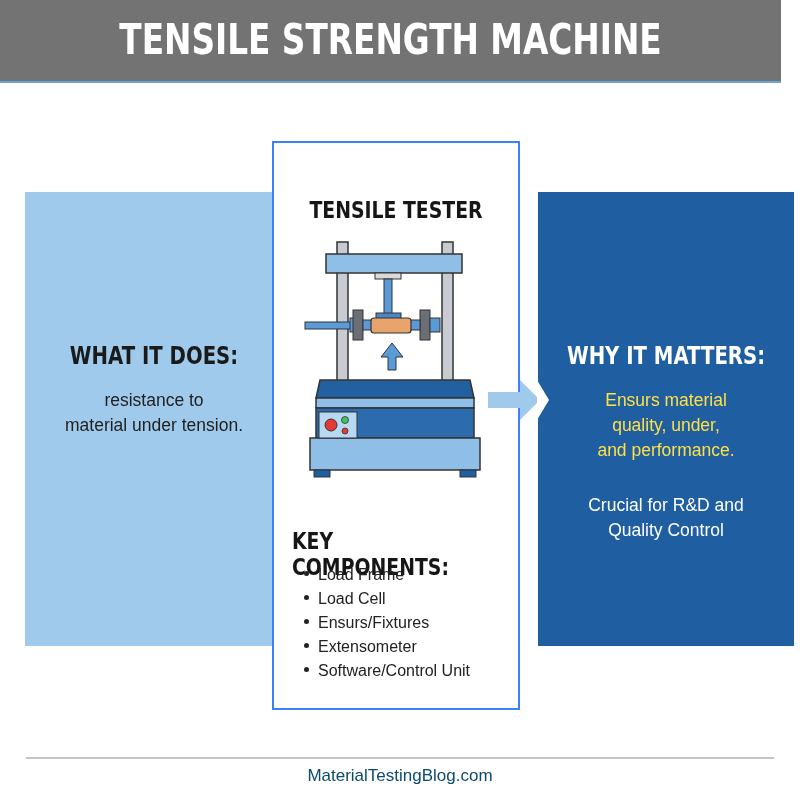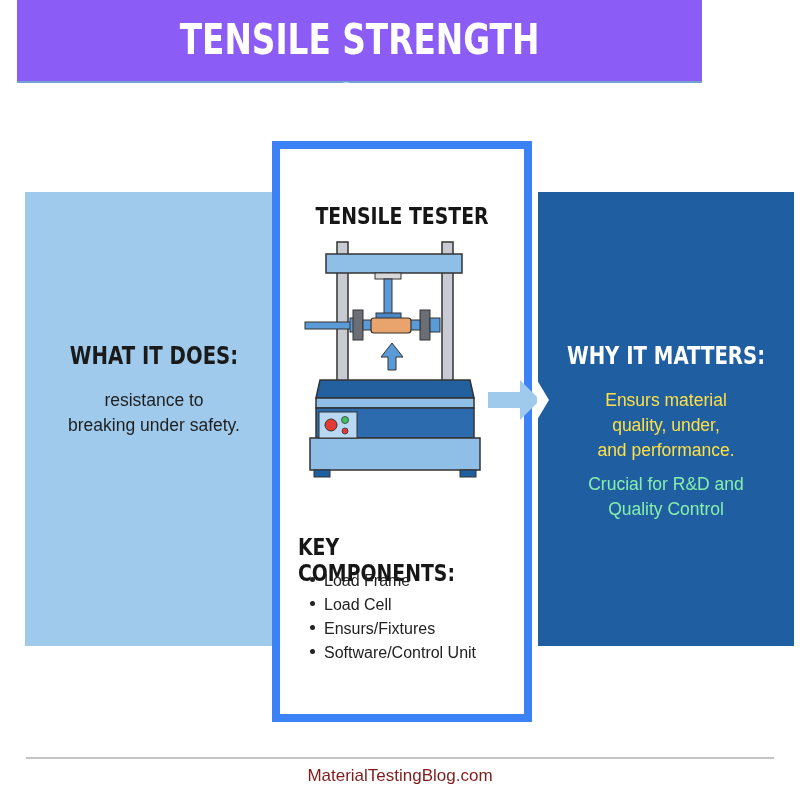--- a/index.html
+++ b/index.html
@@ -1,69 +1,70 @@
 <!DOCTYPE html>
 <html><head>
 <meta charset="utf-8">
 <style>
   html, body { margin:0; padding:0; }
   body { width:800px; height:800px; position:relative; background:#ffffff; overflow:hidden;
          font-family:"Liberation Sans", sans-serif; }
-  .header { position:absolute; left:17px; top:0; width:685px; height:81px; background:#8b5cf6; border-bottom:2px solid #6fa3d2; }
+  .header { position:absolute; left:0; top:0; width:781px; height:81px; background:#737373; border-bottom:2px solid #6fa3d2; }
   .header-title { position:absolute; left:0; right:0; top:10px; text-align:center; color:#ffffff;
         font-family:"DejaVu Sans", sans-serif; font-weight:bold; font-size:42px; letter-spacing:0px;
         transform:scaleX(0.78); transform-origin:center; line-height:60px; }
   .box-left { position:absolute; left:25px; top:192px; width:258px; height:454px; background:#9fcaeb; }
   .box-right { position:absolute; left:538px; top:192px; width:236px; height:454px; background:#1f5ea0;padding-left:20px; }
   .box-center { position:absolute; left:272px; top:141px; width:244px; height:565px; background:#ffffff;
-        border:8px solid #3b82f6; }
+        border:2px solid #3b82f6; }
   .panel-heading { position:absolute; left:0; right:0; text-align:center; font-family:"DejaVu Sans", sans-serif;
         font-weight:bold; font-size:24px; transform:scaleX(0.82); transform-origin:center; }
   .panel-text { position:absolute; left:0; right:0; text-align:center; font-size:17.5px; line-height:25px; }
   .left-heading { top:150px; color:#1a1a1a; }
   .left-text { top:196px; color:#1f1f1f; }
   .right-heading { top:150px; color:#ffffff; }
   .right-text { top:196px; color:#fde047; }
-  .right-text2 { top:280px; color:#86efac; }
+  .right-text2 { top:301px; color:#ffffff; }
   .center-heading { top:54px; color:#161616; font-size:23px; }
   .components-heading { top:385px; left:18px; right:auto; text-align:left; color:#161616; font-size:23px; transform-origin:left; }
   .component-list { position:absolute; left:30px; top:420px; margin:0; padding:0; list-style:none; }
   .component-list li { font-size:16px; line-height:24px; color:#222; }
   .component-list li .dot { display:inline-block; width:5px; height:5px; border-radius:50%; background:#222; margin-right:9px; vertical-align:middle; position:relative; top:-2px;}
   .arrow { position:absolute; }
   .divider { position:absolute; left:26px; top:757px; width:748px; height:2px; background:#c4c4c4; }
-  .footer { position:absolute; left:0; right:0; top:766px; text-align:center; font-size:17px; color:#7f1d1d; }
+  .footer { position:absolute; left:0; right:0; top:766px; text-align:center; font-size:17px; color:#0c4a6e; }
   .machine { position:absolute; left:300px; top:240px; }
 </style>
 </head>
 <body>
 
 <div class="header">
   <div class="header-title">TENSILE STRENGTH MACHINE</div>
 </div>
 
 <div class="box-left">
   <div class="panel-heading left-heading">WHAT IT DOES:</div>
   <div class="panel-text left-text">
     <div>resistance to</div>
-    <div>breaking under safety.</div>
+    <div>material under tension.</div>
   </div>
 </div>
 
 <svg class="arrow" style="left:248px; top:380px;" width="38" height="40" viewBox="0 0 38 40">
   <polygon points="0,12 20,12 20,0 36,20 20,40 20,28 0,28" fill="#9fcaeb"></polygon>
 </svg>
 
 <div class="box-center">
   <div class="panel-heading center-heading">TENSILE TESTER</div>
   <div class="panel-heading components-heading">KEY COMPONENTS:</div>
   <ul class="component-list">
     <li><span class="dot"></span><span>Load Frame</span></li>
     <li><span class="dot"></span><span>Load Cell</span></li>
     <li><span class="dot"></span><span>Ensurs/Fixtures</span></li>
+    <li><span class="dot"></span><span>Extensometer</span></li>
     <li><span class="dot"></span><span>Software/Control Unit</span></li>
   </ul>
 </div>
 
 <svg class="machine" width="190" height="240" viewBox="0 0 190 240">
 
   <rect x="37" y="2" width="11" height="142" fill="#c8ccd2" stroke="#333" stroke-width="1.5"></rect>
   <rect x="142" y="2" width="11" height="142" fill="#c8ccd2" stroke="#333" stroke-width="1.5"></rect>
 
   <rect x="26" y="14" width="136" height="19" fill="#8fbfe6" stroke="#333" stroke-width="1.5"></rect>

